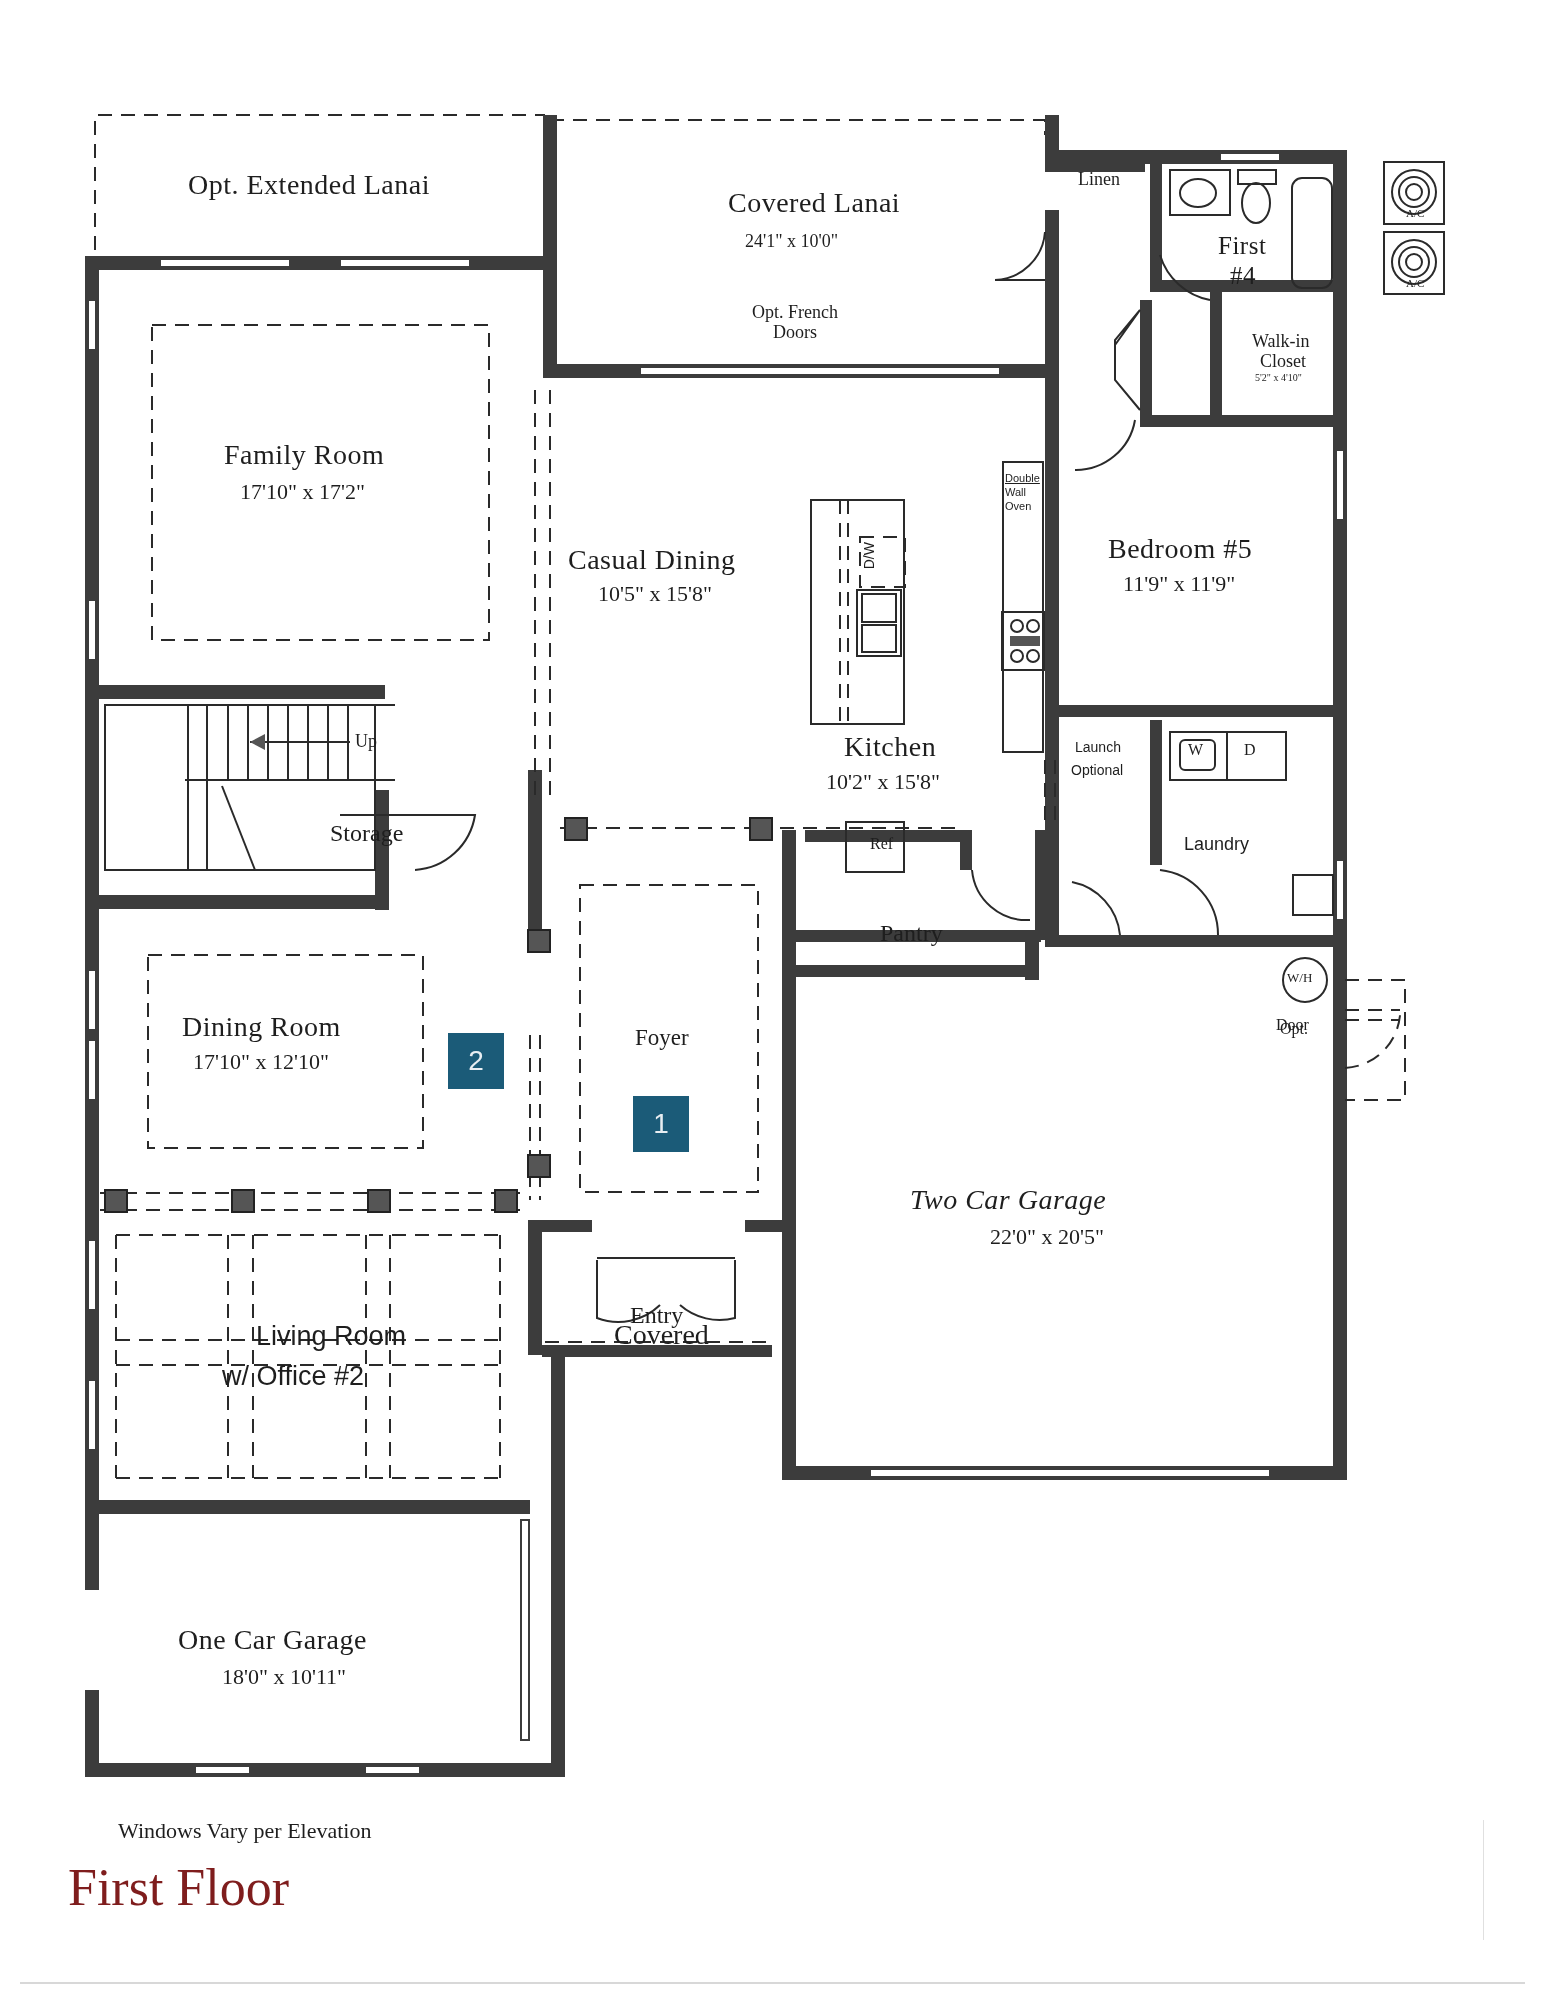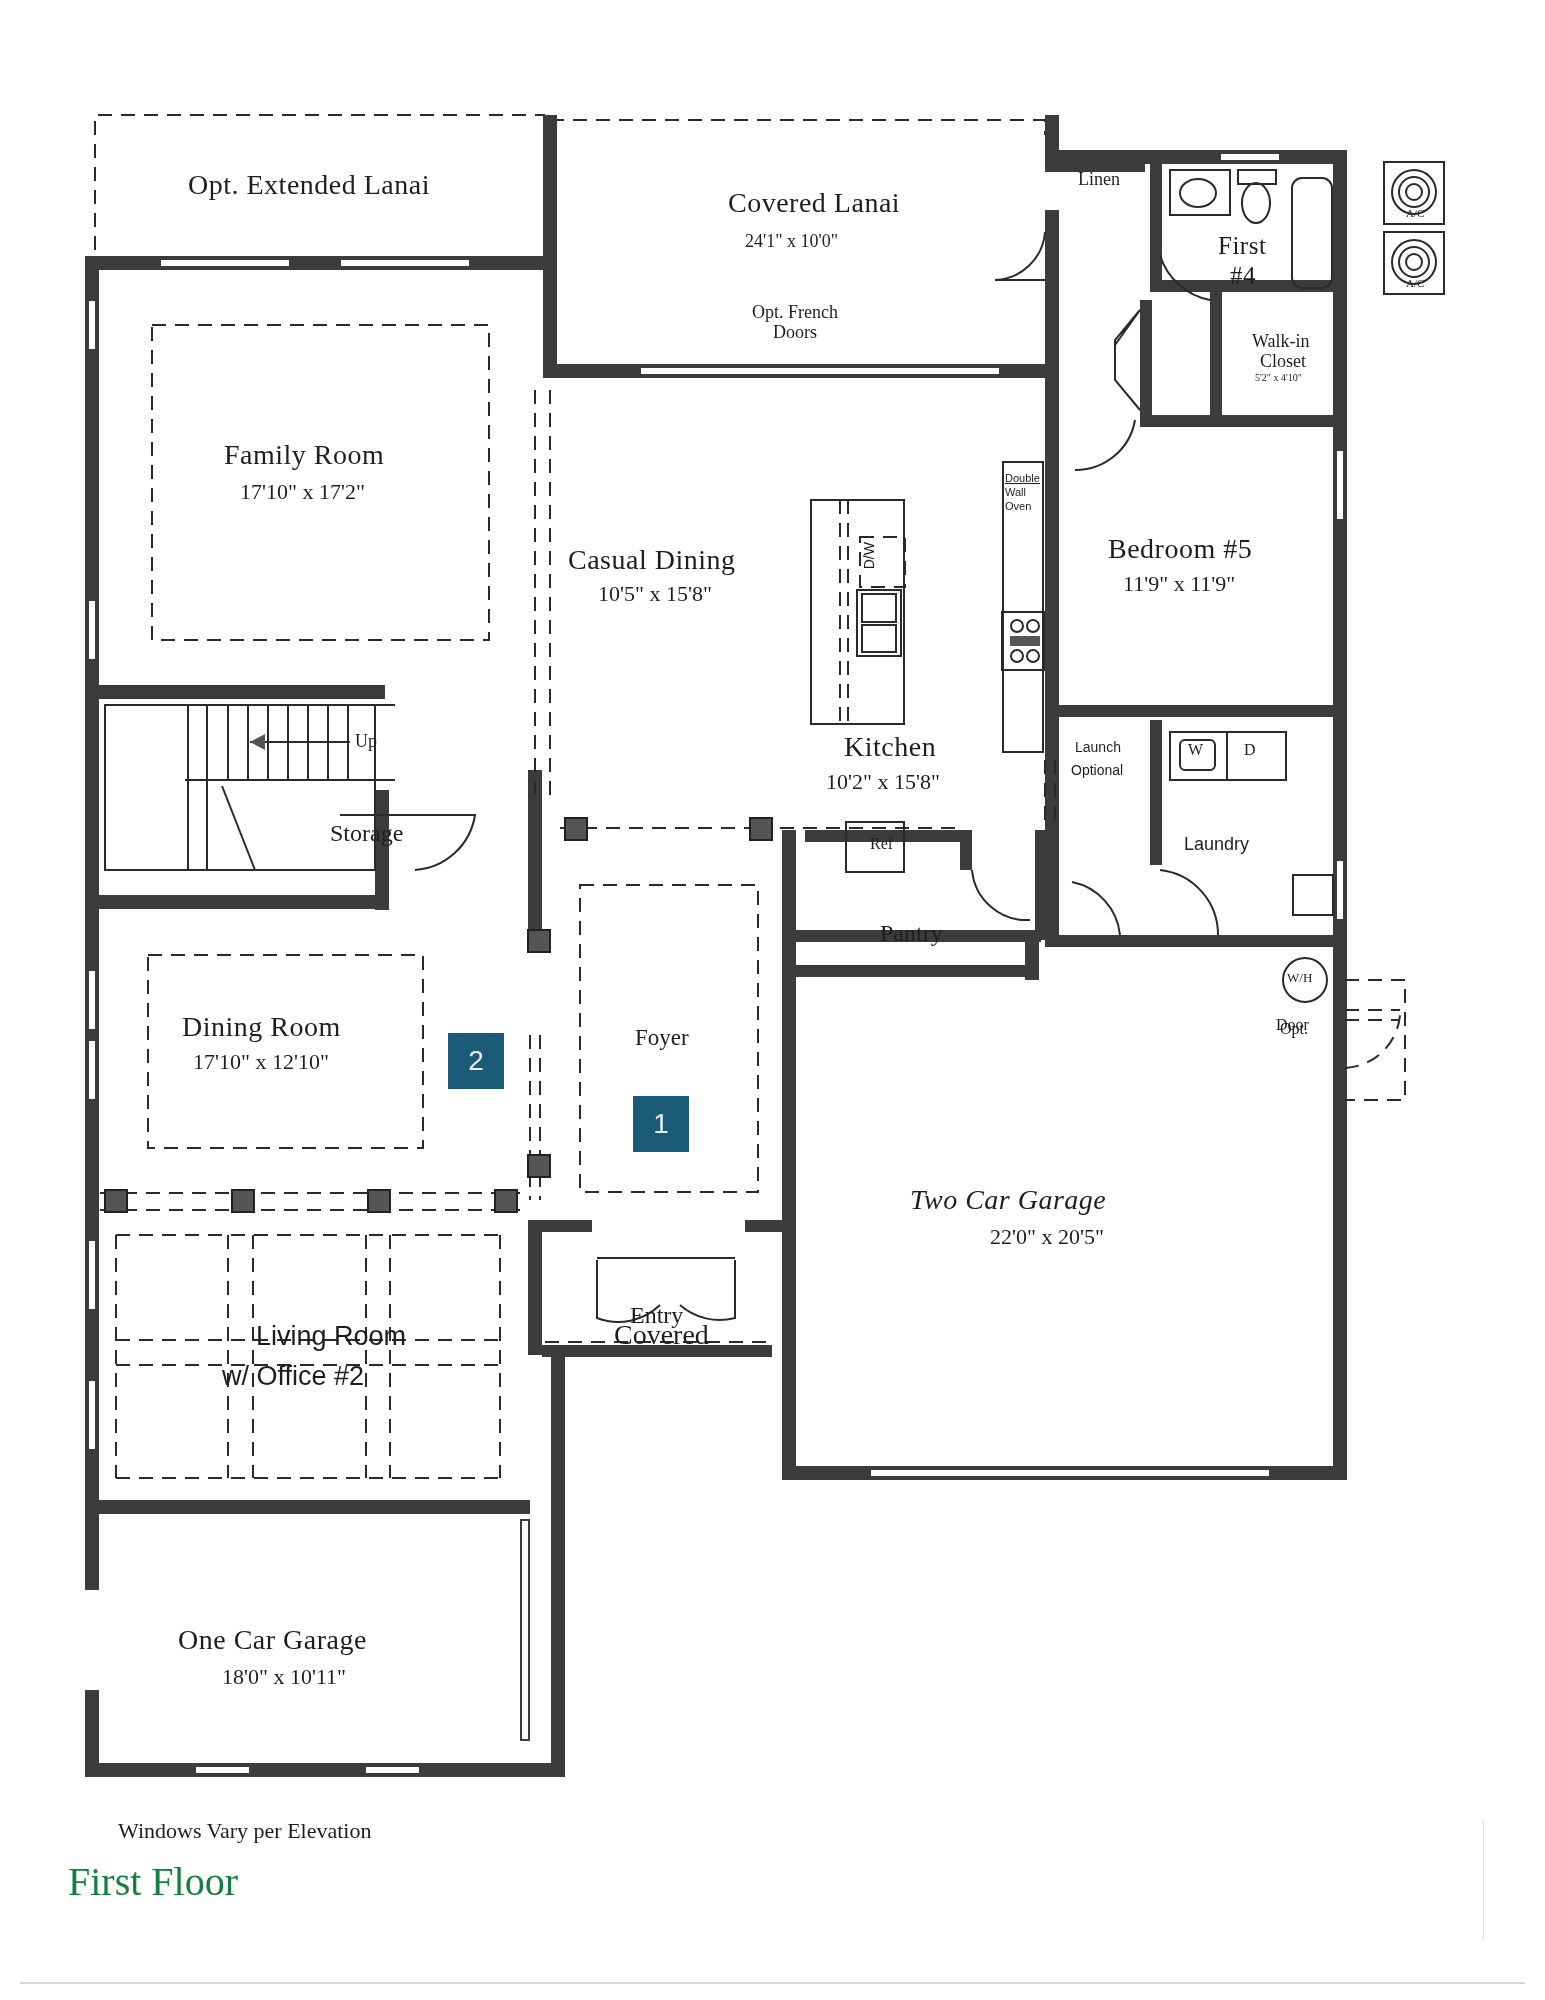--- a/index.html
+++ b/index.html
@@ -9,21 +9,21 @@
   .label { position: absolute; text-align: center; white-space: nowrap; line-height: 1.1; }
   .room-name { font-size: 28px; font-family: "Liberation Serif", serif; letter-spacing: 0.5px; }
   .room-dim { font-size: 22px; font-family: "Liberation Serif", serif; }
   .small { font-size: 18px; font-family: "Liberation Serif", serif; }
   .tiny { font-size: 13px; font-family: "Liberation Sans", sans-serif; }
   .sans { font-family: "Liberation Sans", sans-serif; }
   .marker { position: absolute; width: 56px; height: 56px; background: #1b5b78; color: #e8eef2;
             font-family: "Liberation Sans", sans-serif; font-size: 28px; display: flex;
             align-items: center; justify-content: center; }
   .footer-note { position: absolute; left: 118px; top: 1818px; font-size: 22px; font-family: "Liberation Serif", serif; }
-  .footer-title { position: absolute; left: 68px; top: 1858px; font-size: 40px; font-family: "Liberation Serif", serif; color: #15803d; }
+  .footer-title { position: absolute; left: 68px; top: 1858px; font-size: 52px; font-family: "Liberation Serif", serif; color: #7f1d1d; }
   .page-line { position: absolute; left: 20px; top: 1982px; width: 1505px; height: 2px; background: #d8d8d8; }
   .right-edge { position: absolute; left: 1483px; top: 1820px; width: 1px; height: 120px; background: #e0e0e0; }
 </style>
 </head>
 <body>
 
 <svg id="plan" viewBox="0 0 1545 2000" xmlns="http://www.w3.org/2000/svg">
   <defs>
     <style>
       .w { fill: #3c3c3c; }

